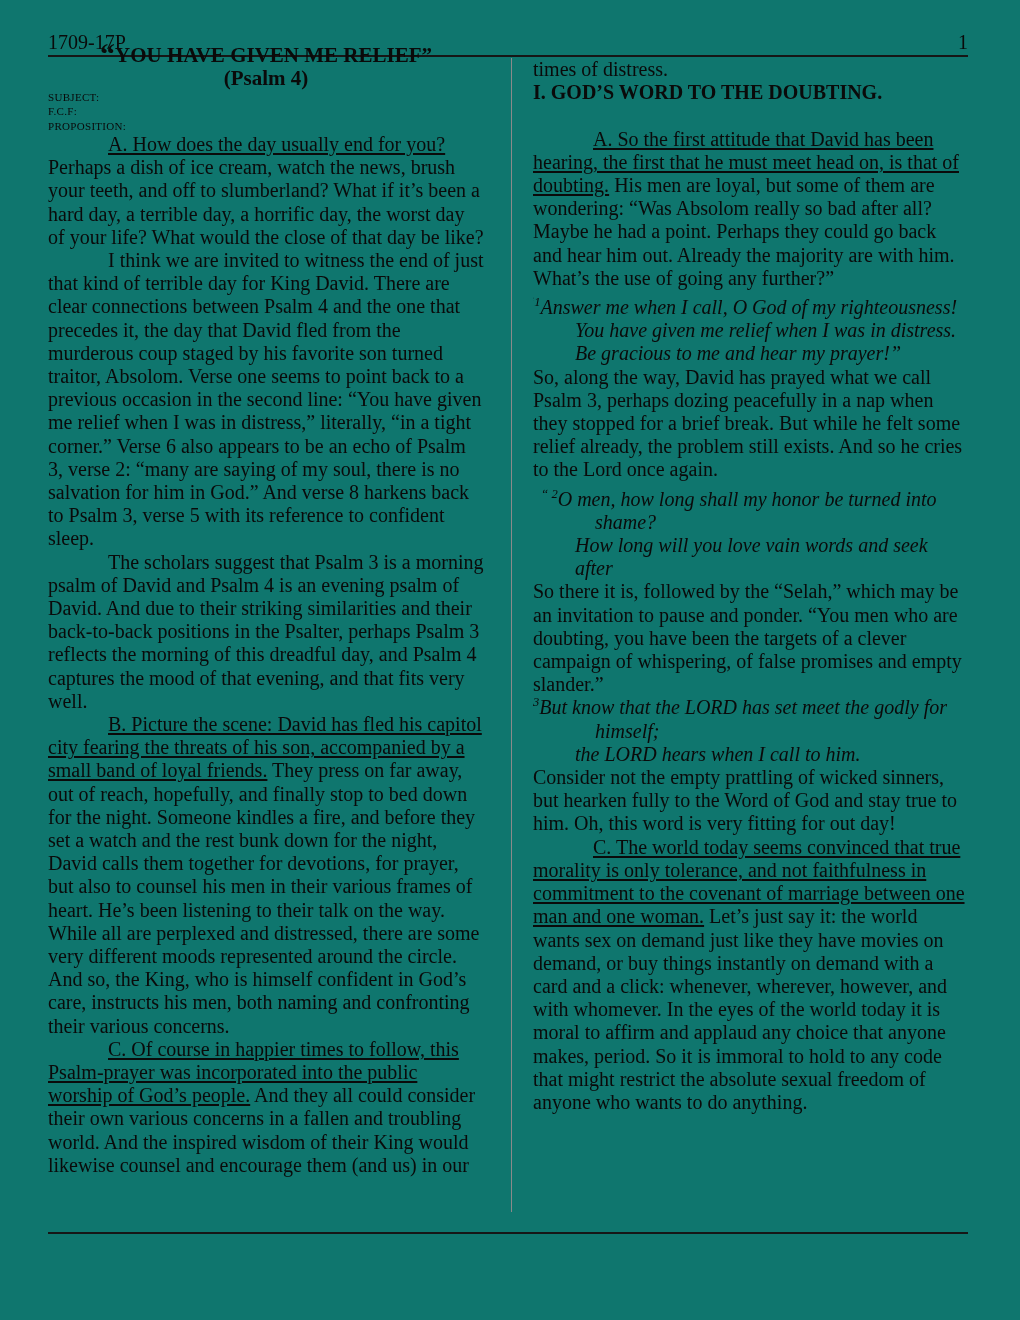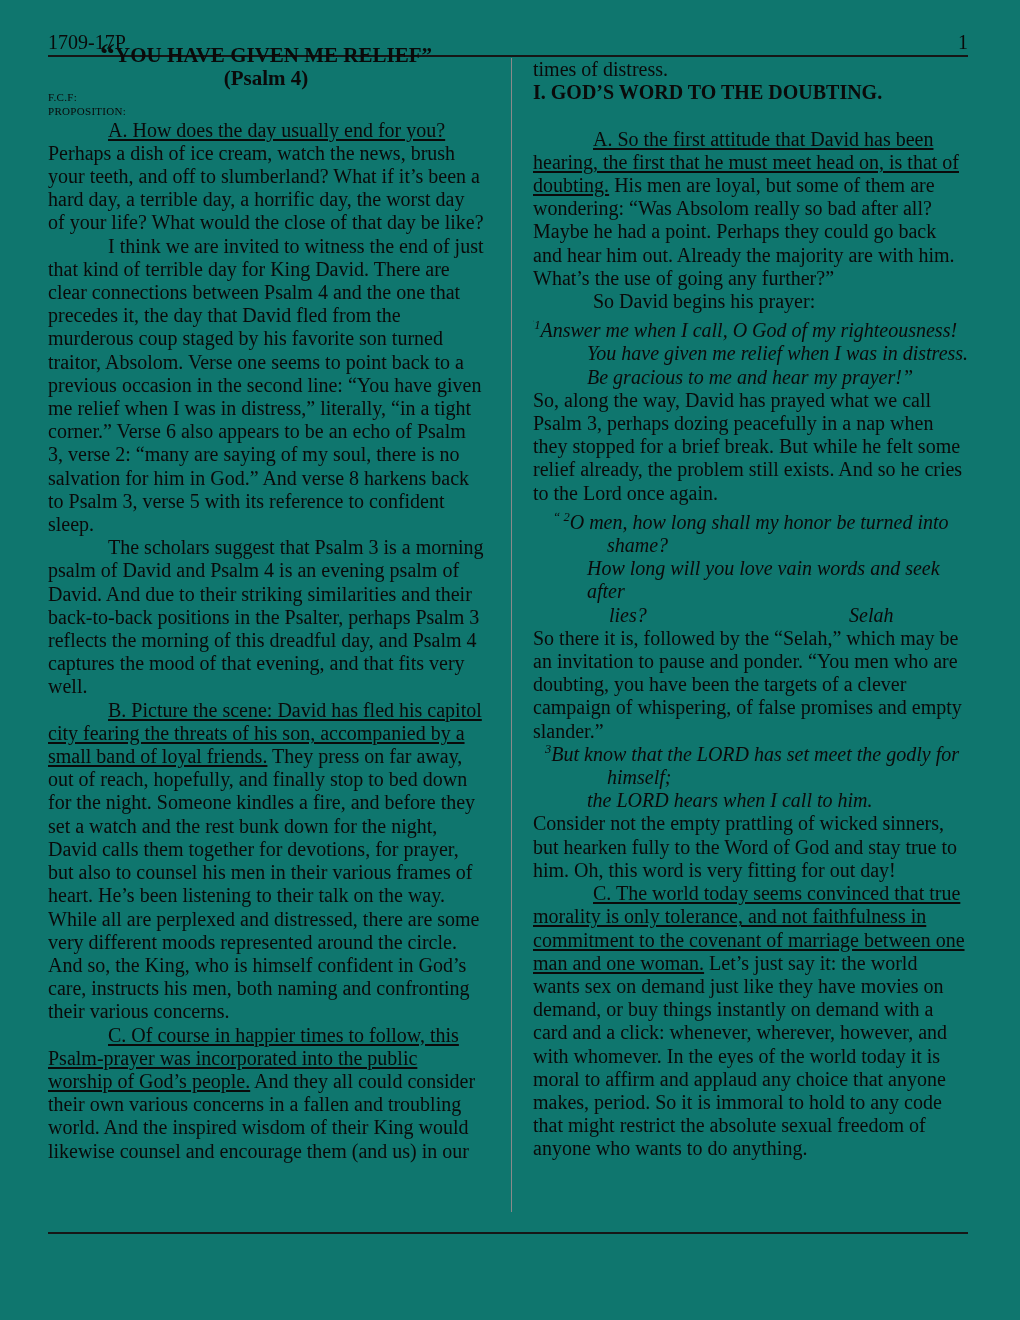--- a/index.html
+++ b/index.html
@@ -27,69 +27,68 @@
   .meta{font-size:11px;line-height:14.3px;letter-spacing:.3px;}
   .intro-h{font-weight:bold;font-size:23px;line-height:26px;}
   .sect-h{font-weight:bold;font-size:20px;line-height:23.2px;margin:0 0 23.2px 0;}
 
   p{margin:0;font-family:Liberation Serif, serif;}
   .ind{text-indent:60px;}
   u{text-underline-offset:2px;}
 
   
   .verse{font-style:italic;}
-  .vl{position:relative;margin-left:12px;}
+  .vl{position:relative;}
   .vq{font-size:13px;vertical-align:8px;}
   .vsup{font-size:12.5px;line-height:0;vertical-align:8px;}
   .selah{position:absolute;left:304px;top:0;}
 </style>
 </head>
 <body>
 
 <div id="page">
 
   <div class="hdr-id">1709-17P</div>
   <div class="hdr-num">1</div>
   <div class="hdr-rule"></div>
   <div class="col-divider"></div>
   <div class="ftr-rule"></div>
 
   <div class="col" id="col-left">
     <div class="title-line"><span class="bigq">“</span><span>YOU HAVE GIVEN ME RELIEF</span><span>”</span></div>
     <div class="title-line">(Psalm 4)</div>
+    <div class="meta">SUBJECT:</div>
     <div class="meta">F.C.F:</div>
     <div class="meta">PROPOSITION:</div>
 
     <p class="ind"><u>A. How does the day usually end for you?</u><span> Perhaps a dish of ice cream, watch the news, brush your teeth, and off to slumberland? What if it’s been a hard day, a terrible day, a horrific day, the worst day of your life? What would the close of that day be like?</span></p>
     <p class="ind">I think we are invited to witness the end of just that kind of terrible day for King David. There are clear connections between Psalm 4 and the one that precedes it, the day that David fled from the murderous coup staged by his favorite son turned traitor, Absolom. Verse one seems to point back to a previous occasion in the second line: “You have given me relief when I was in distress,” literally, “in a tight corner.” Verse 6 also appears to be an echo of Psalm 3, verse 2: “many are saying of my soul, there is no salvation for him in God.” And verse 8 harkens back to Psalm 3, verse 5 with its reference to confident sleep.</p>
     <p class="ind">The scholars suggest that Psalm 3 is a morning psalm of David and Psalm 4 is an evening psalm of David. And due to their striking similarities and their back-to-back positions in the Psalter, perhaps Psalm 3 reflects the morning of this dreadful day, and Psalm 4 captures the mood of that evening, and that fits very well.</p>
     <p class="ind"><u>B. Picture the scene: David has fled his capitol city fearing the threats of his son, accompanied by a small band of loyal friends.</u><span> They press on far away, out of reach, hopefully, and finally stop to bed down for the night. Someone kindles a fire, and before they set a watch and the rest bunk down for the night, David calls them together for devotions, for prayer, but also to counsel his men in their various frames of heart. He’s been listening to their talk on the way. While all are perplexed and distressed, there are some very different moods represented around the circle. And so, the King, who is himself confident in God’s care, instructs his men, both naming and confronting their various concerns.</span></p>
     <p class="ind"><u>C. Of course in happier times to follow, this Psalm-prayer was incorporated into the public worship of God’s people.</u><span> And they all could consider their own various concerns in a fallen and troubling world. And the inspired wisdom of their King would likewise counsel and encourage them (and us) in our</span></p>
   </div>
 
   <div class="col" id="col-right">
     <p>times of distress.</p>
     <div class="sect-h">I. GOD’S WORD TO THE DOUBTING.</div>
 
     <p class="ind"><u>A. So the first attitude that David has been hearing, the first that he must meet head on, is that of doubting.</u><span> His men are loyal, but some of them are wondering: “Was Absolom really so bad after all? Maybe he had a point. Perhaps they could go back and hear him out. Already the majority are with him. What’s the use of going any further?”</span></p>
-    <p class="ind">So David begins his prayer:</p>
 
     <div class="verse">
       <div class="vl" style="margin-left:-6px"><span class="vq">“</span><sup class="vsup">1</sup><span>Answer me when I call, O God of my righteousness!</span></div>
       <div class="vl" style="padding-left:42px"><span>You have given me relief when I was in distress.</span></div>
       <div class="vl" style="padding-left:42px"><span>Be gracious to me and hear my prayer!”</span></div>
     </div>
 
     <p>So, along the way, David has prayed what we call Psalm 3, perhaps dozing peacefully in a nap when they stopped for a brief break. But while he felt some relief already, the problem still exists. And so he cries to the Lord once again.</p>
 
     <div class="verse">
       <div class="vl" style="padding-left:8px"><span class="vq">“ </span><sup class="vsup">2</sup><span>O men, how long shall my honor be turned into</span></div>
       <div class="vl" style="padding-left:62px"><span>shame?</span></div>
       <div class="vl" style="padding-left:42px"><span>How long will you love vain words and seek after</span></div>
-      <div class="vl" style="padding-left:64px"><span>lies?</span><span class="selah">Selah</span></div>
     </div>
 
     <p>So there it is, followed by the “Selah,” which may be an invitation to pause and ponder. “You men who are doubting, you have been the targets of a clever campaign of whispering, of false promises and empty slander.”</p>
 
     <div class="verse">
       <div class="vl"><sup class="vsup">3</sup><span>But know that the LORD has set meet the godly for</span></div>
       <div class="vl" style="padding-left:62px"><span>himself;</span></div>
       <div class="vl" style="padding-left:42px"><span>the LORD hears when I call to him.</span></div>
     </div>
 

